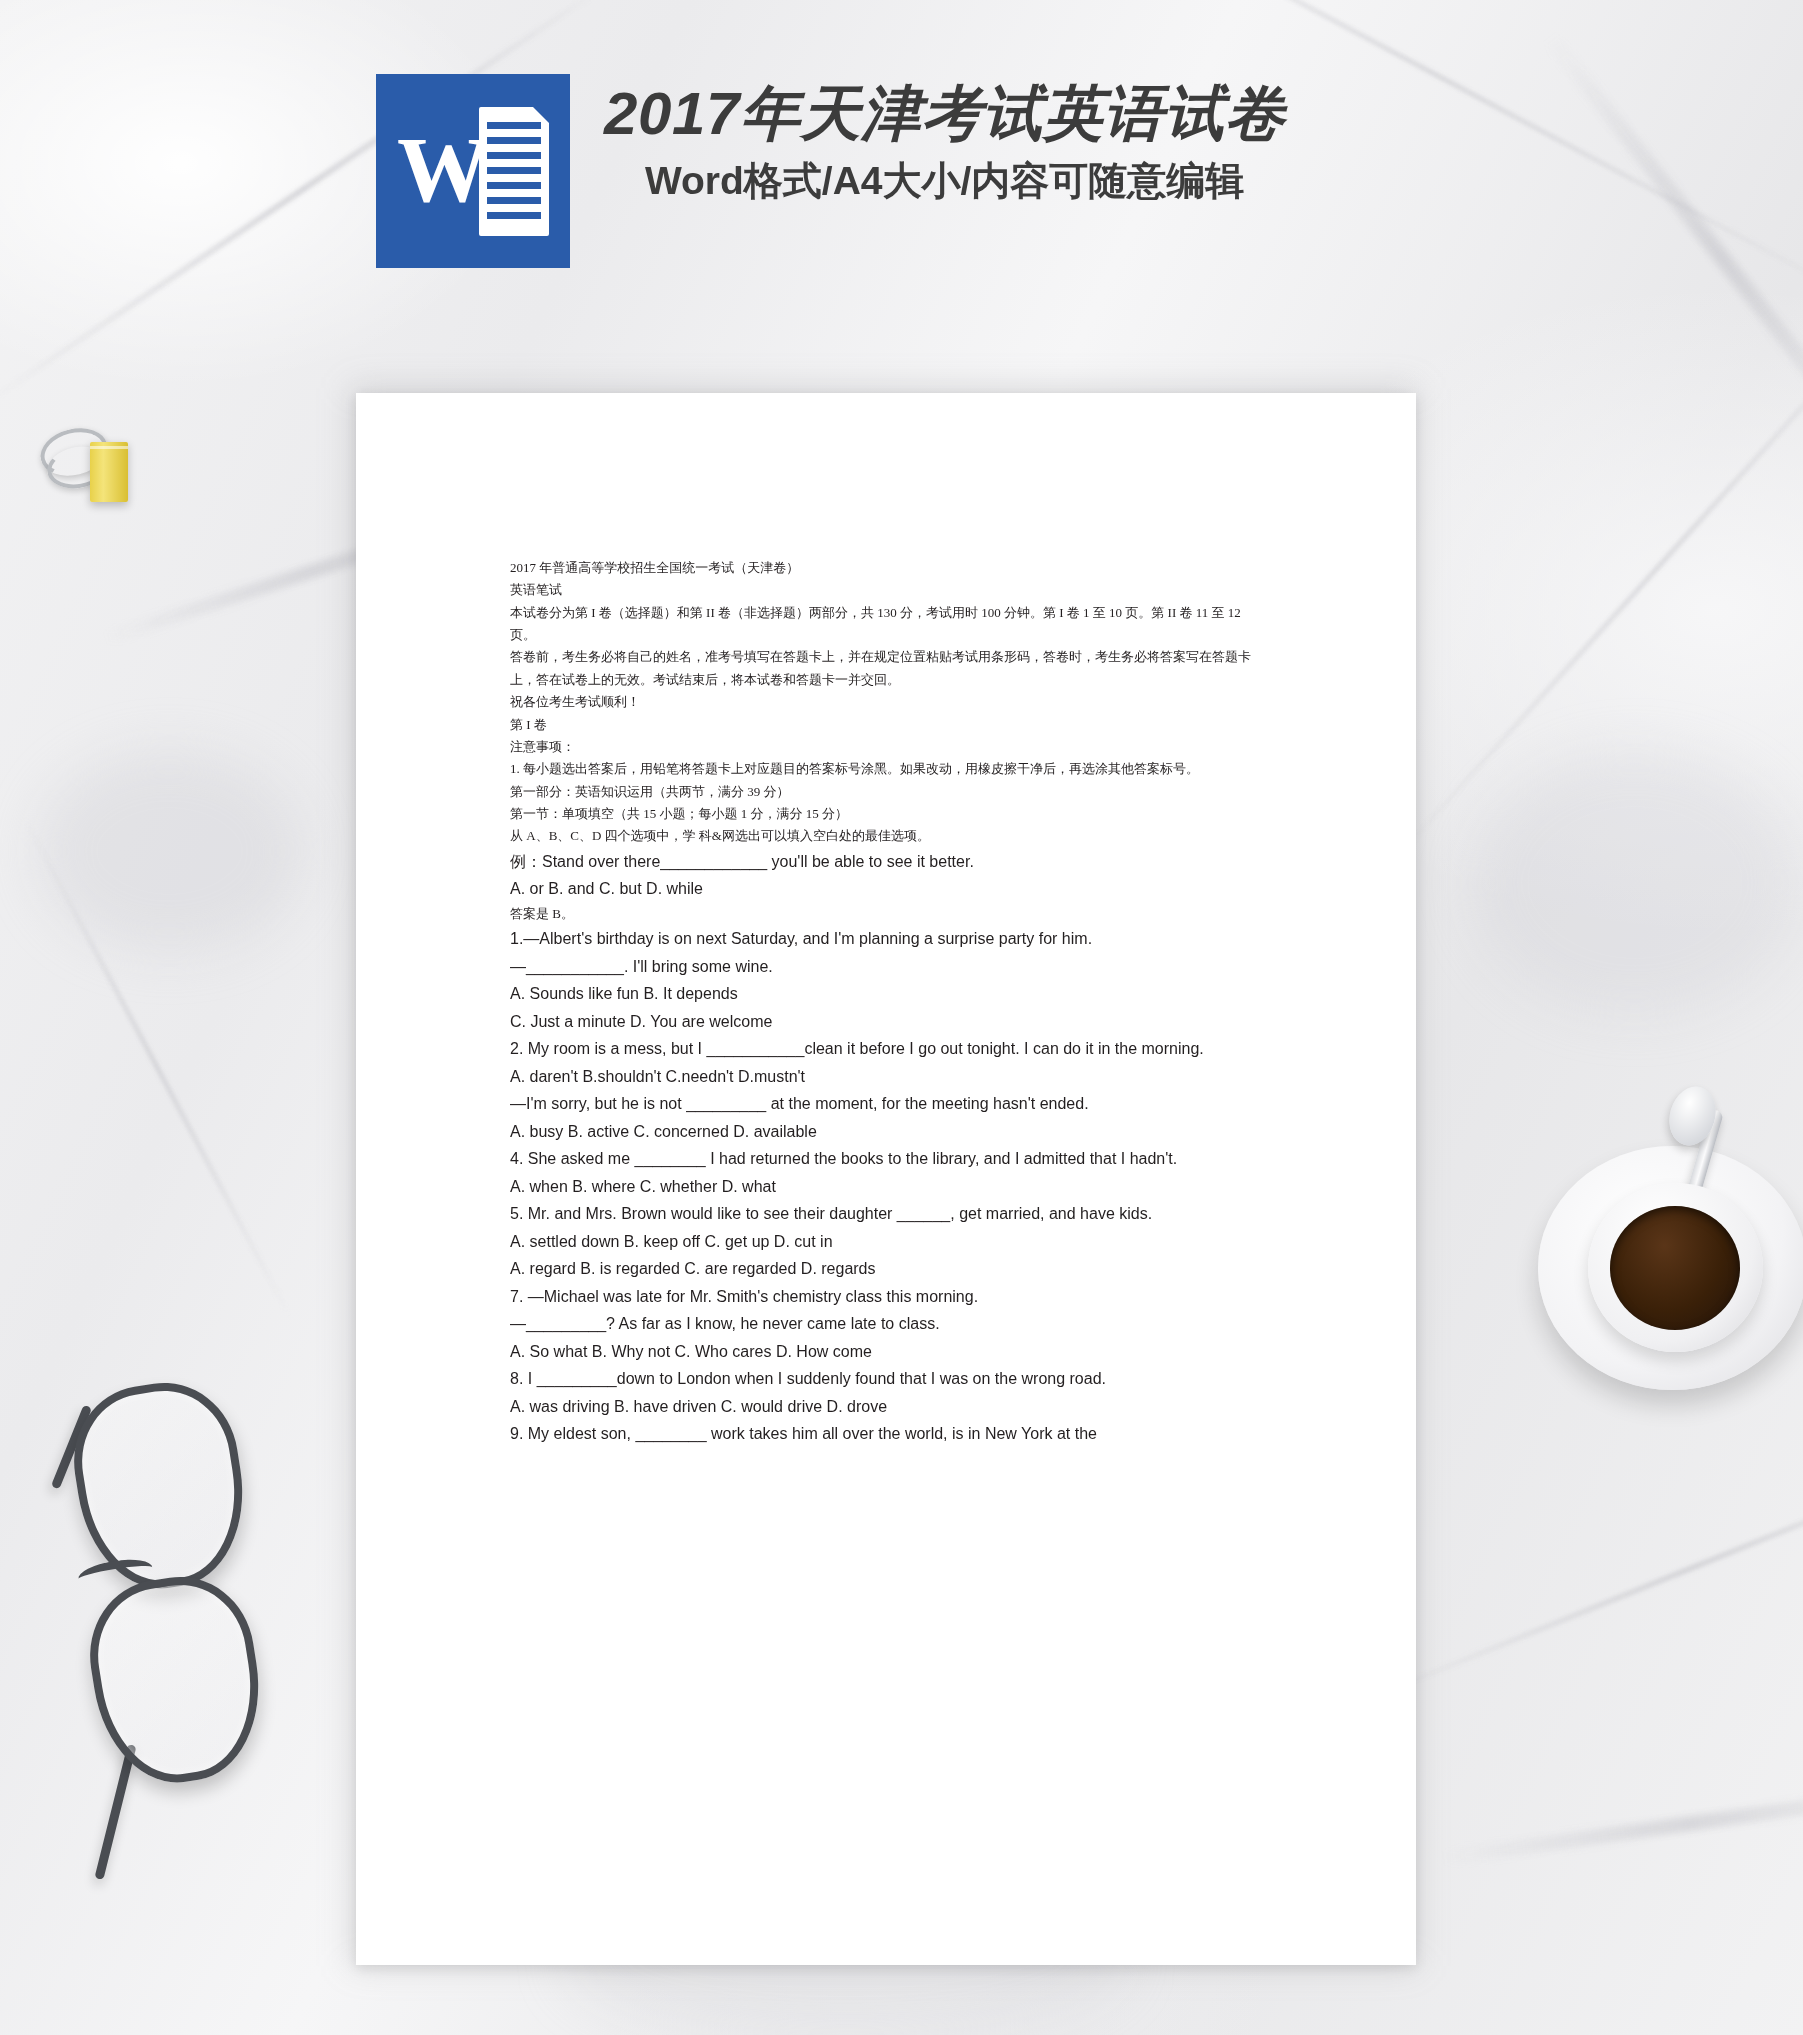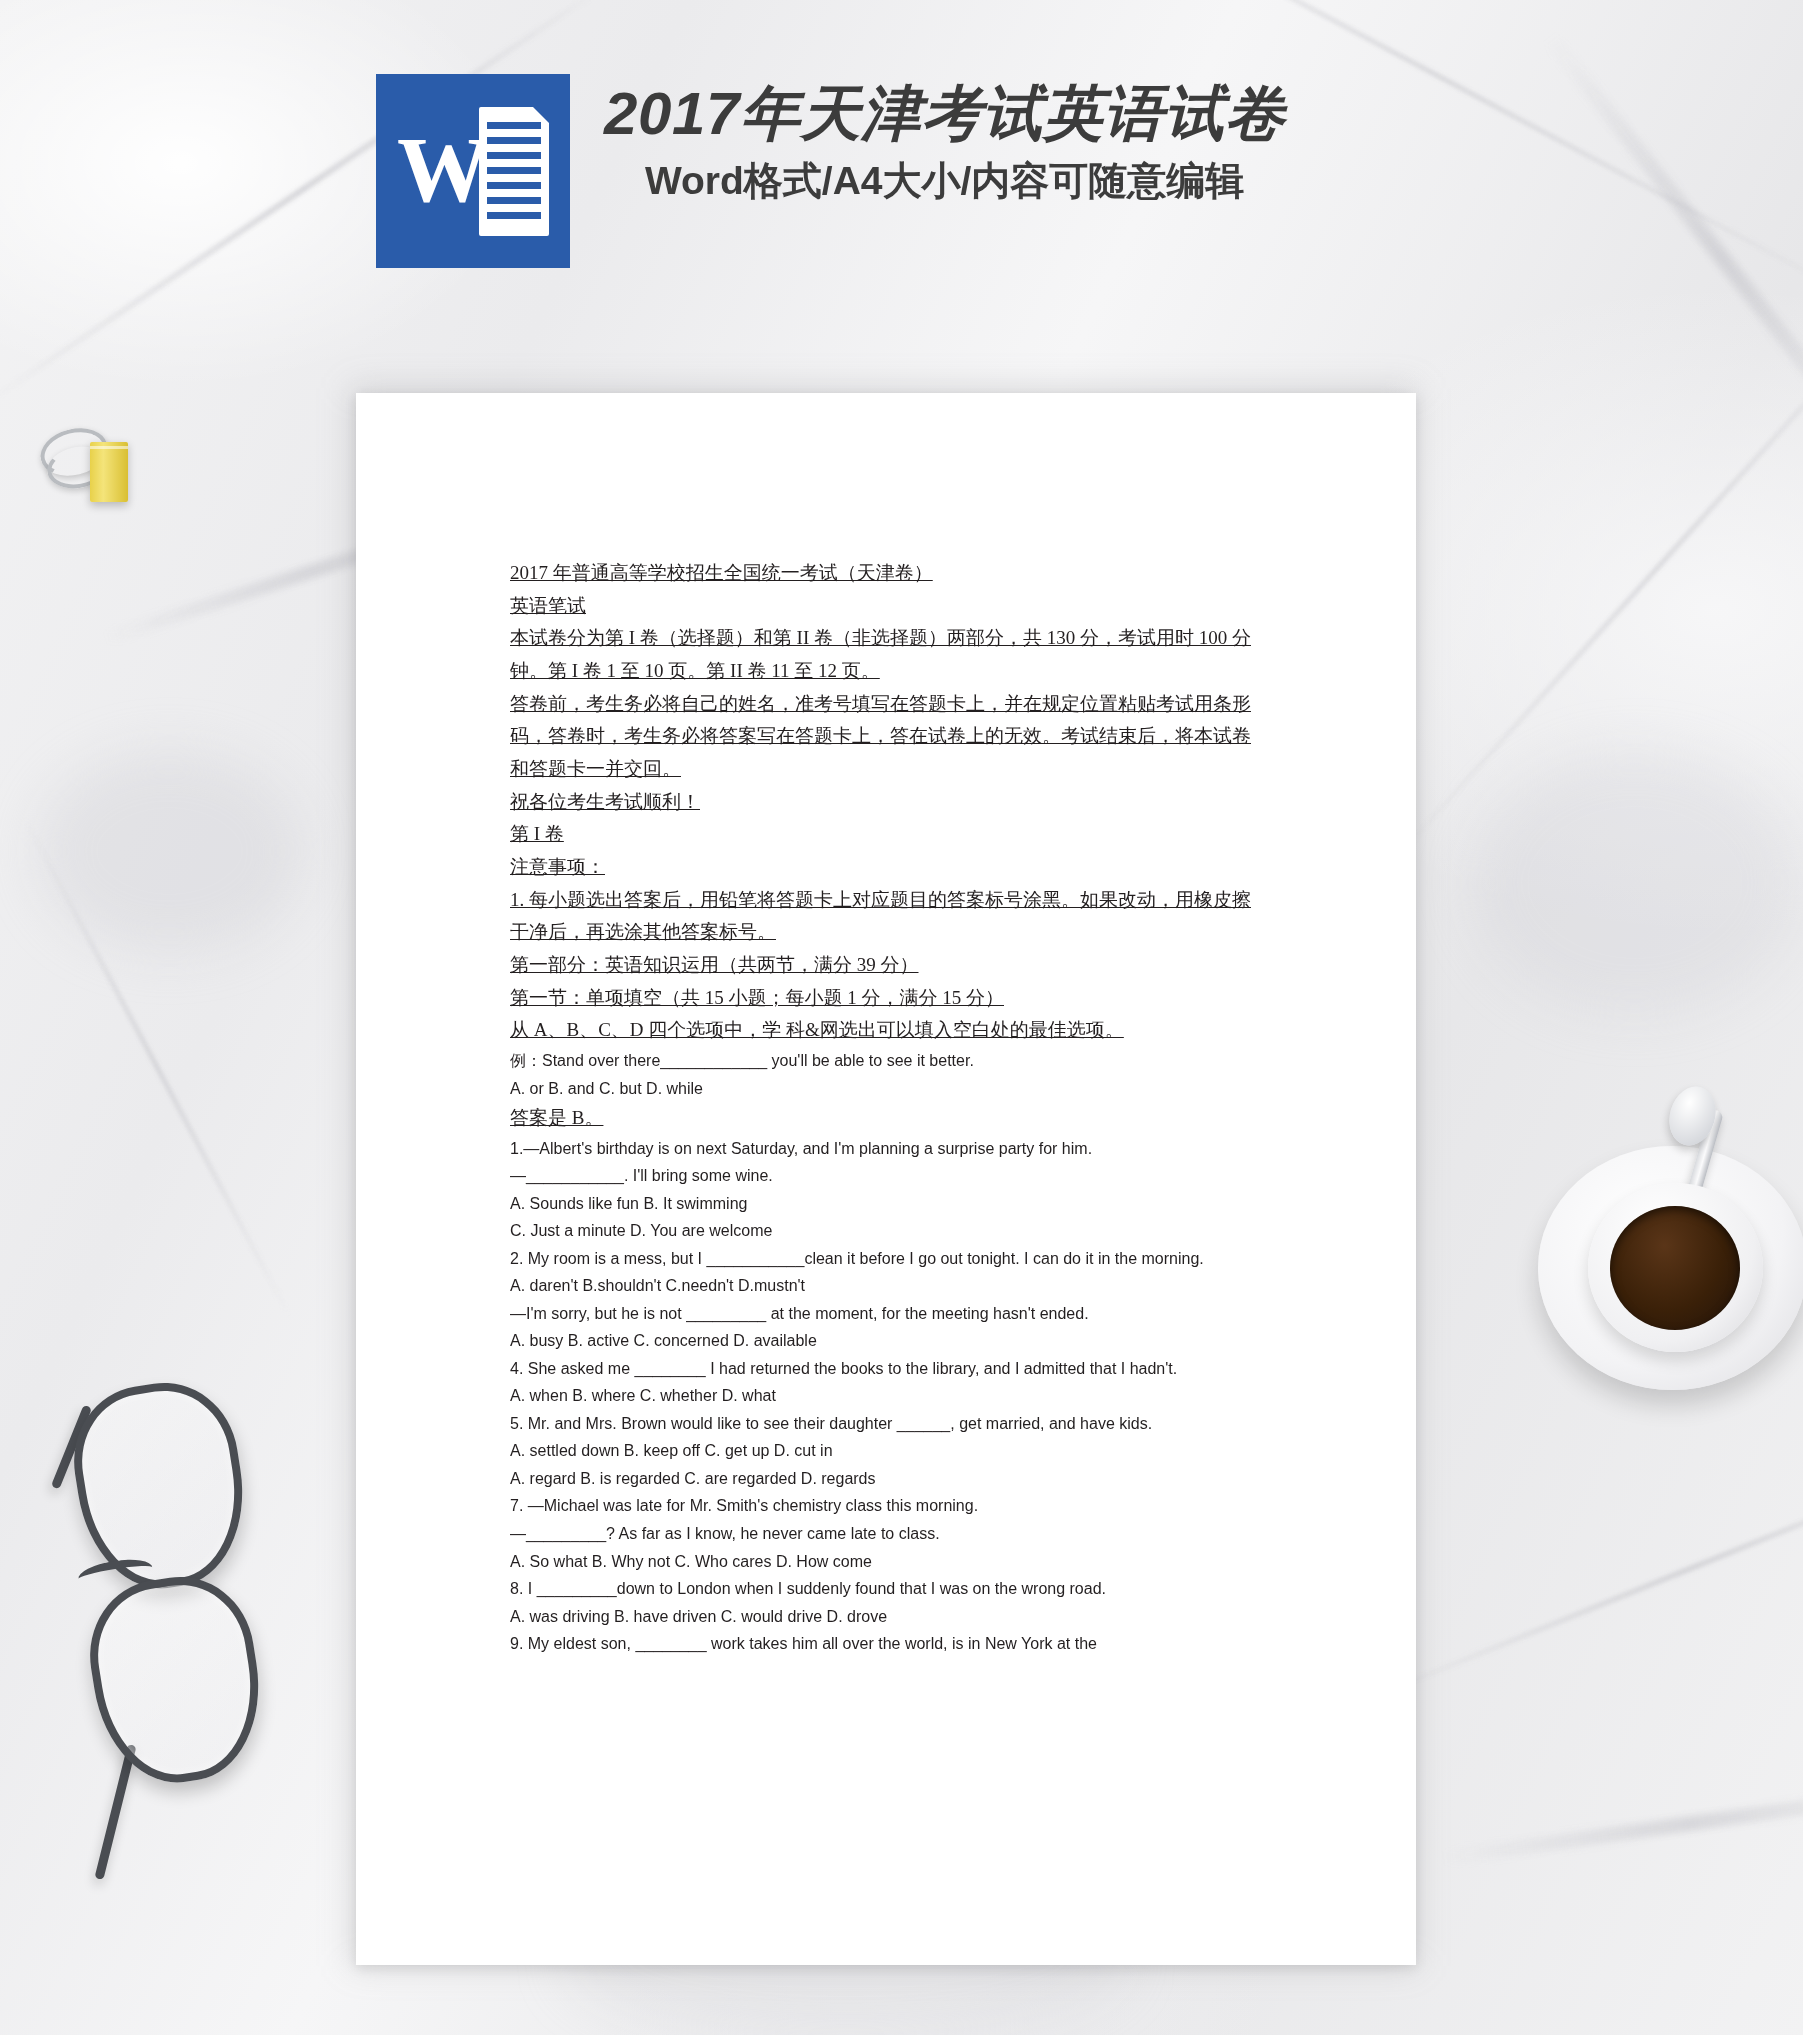--- a/index.html
+++ b/index.html
@@ -146,22 +146,21 @@
     font-size: 16px;
     color: #231f20;
     line-height: 1.72;
   }
   #paper-inner p {
     margin: 0;
     padding: 0;
   }
   .cn {
     font-family: "Liberation Serif", "DejaVu Serif", serif;
-    font-size: 19px;
-    text-decoration: underline;
+    font-size: 13px;
   }
   .en {
     font-family: "Liberation Sans", sans-serif;
     font-size: 16px;
   }
   .just {
     text-align: justify;
     text-align-last: left;
   }
   .indent1 { padding-left: 19px; }
@@ -335,21 +334,21 @@
       <p class="cn">注意事项：</p>
       <p class="cn">1. 每小题选出答案后，用铅笔将答题卡上对应题目的答案标号涂黑。如果改动，用橡皮擦干净后，再选涂其他答案标号。</p>
       <p class="cn">第一部分：英语知识运用（共两节，满分 39 分）</p>
       <p class="cn">第一节：单项填空（共 15 小题；每小题 1 分，满分 15 分）</p>
       <p class="cn">从 A、B、C、D 四个选项中，学 科&amp;网选出可以填入空白处的最佳选项。</p>
       <p class="en">例：Stand over there____________ you'll be able to see it better.</p>
       <p class="en indent1">A. or            B. and             C. but              D. while</p>
       <p class="cn">答案是 B。</p>
       <p class="en">1.—Albert's birthday is on next Saturday, and I'm planning a surprise party for him.</p>
       <p class="en">—___________. I'll bring some wine.</p>
-      <p class="en">A. Sounds like fun         B. It swimming</p>
+      <p class="en">A. Sounds like fun         B. It depends</p>
       <p class="en">C. Just a minute         D. You are welcome</p>
       <p class="en just">2. My room is a mess, but I ___________clean it before I go out tonight. I can do it in the morning.</p>
       <p class="en">A.  daren't    B.shouldn't   C.needn't   D.mustn't</p>
       <p class="en indent1">—I'm sorry, but he is not _________ at the moment, for the meeting hasn't ended.</p>
       <p class="en">A. busy           B. active        C. concerned     D. available</p>
       <p class="en just">4. She asked me ________ I had returned the books to the library, and I admitted that I hadn't.</p>
       <p class="en">A. when      B. where     C. whether   D. what</p>
       <p class="en just">5. Mr. and Mrs. Brown would like to see their daughter ______, get married, and have kids.</p>
       <p class="en">A. settled down      B. keep off     C. get up      D. cut in</p>
       <p class="en">A. regard     B. is regarded    C. are regarded     D. regards</p>

